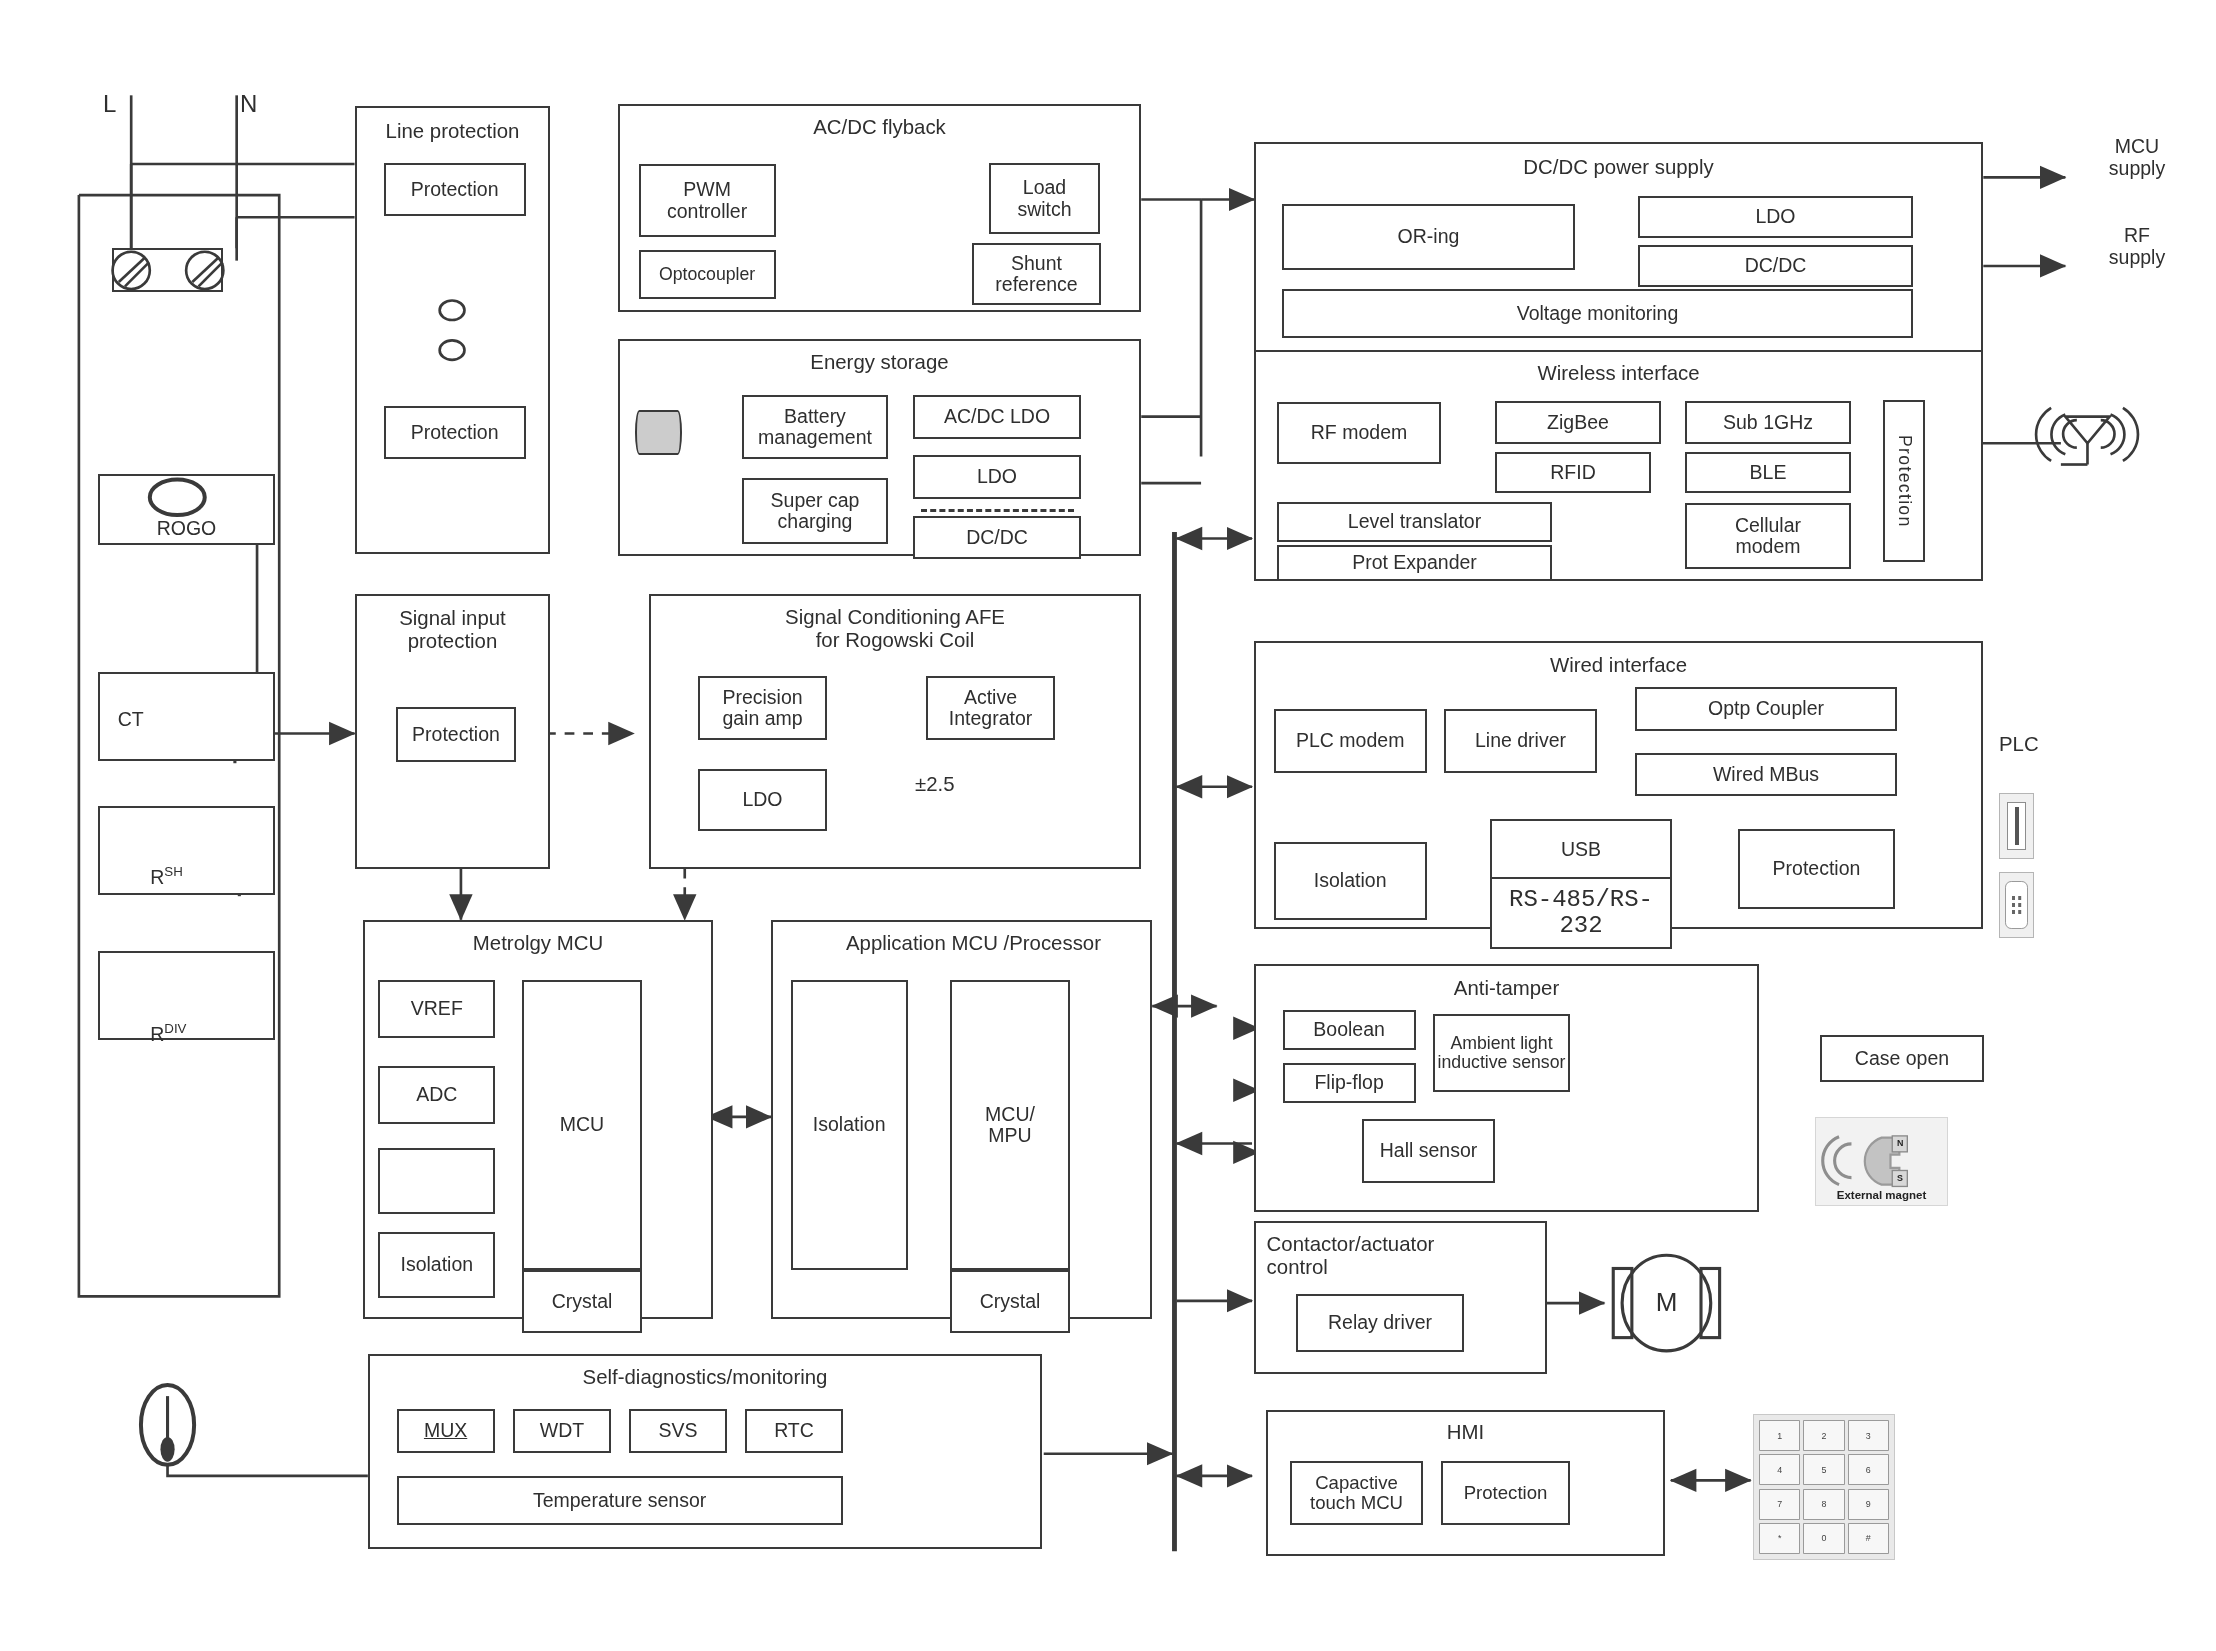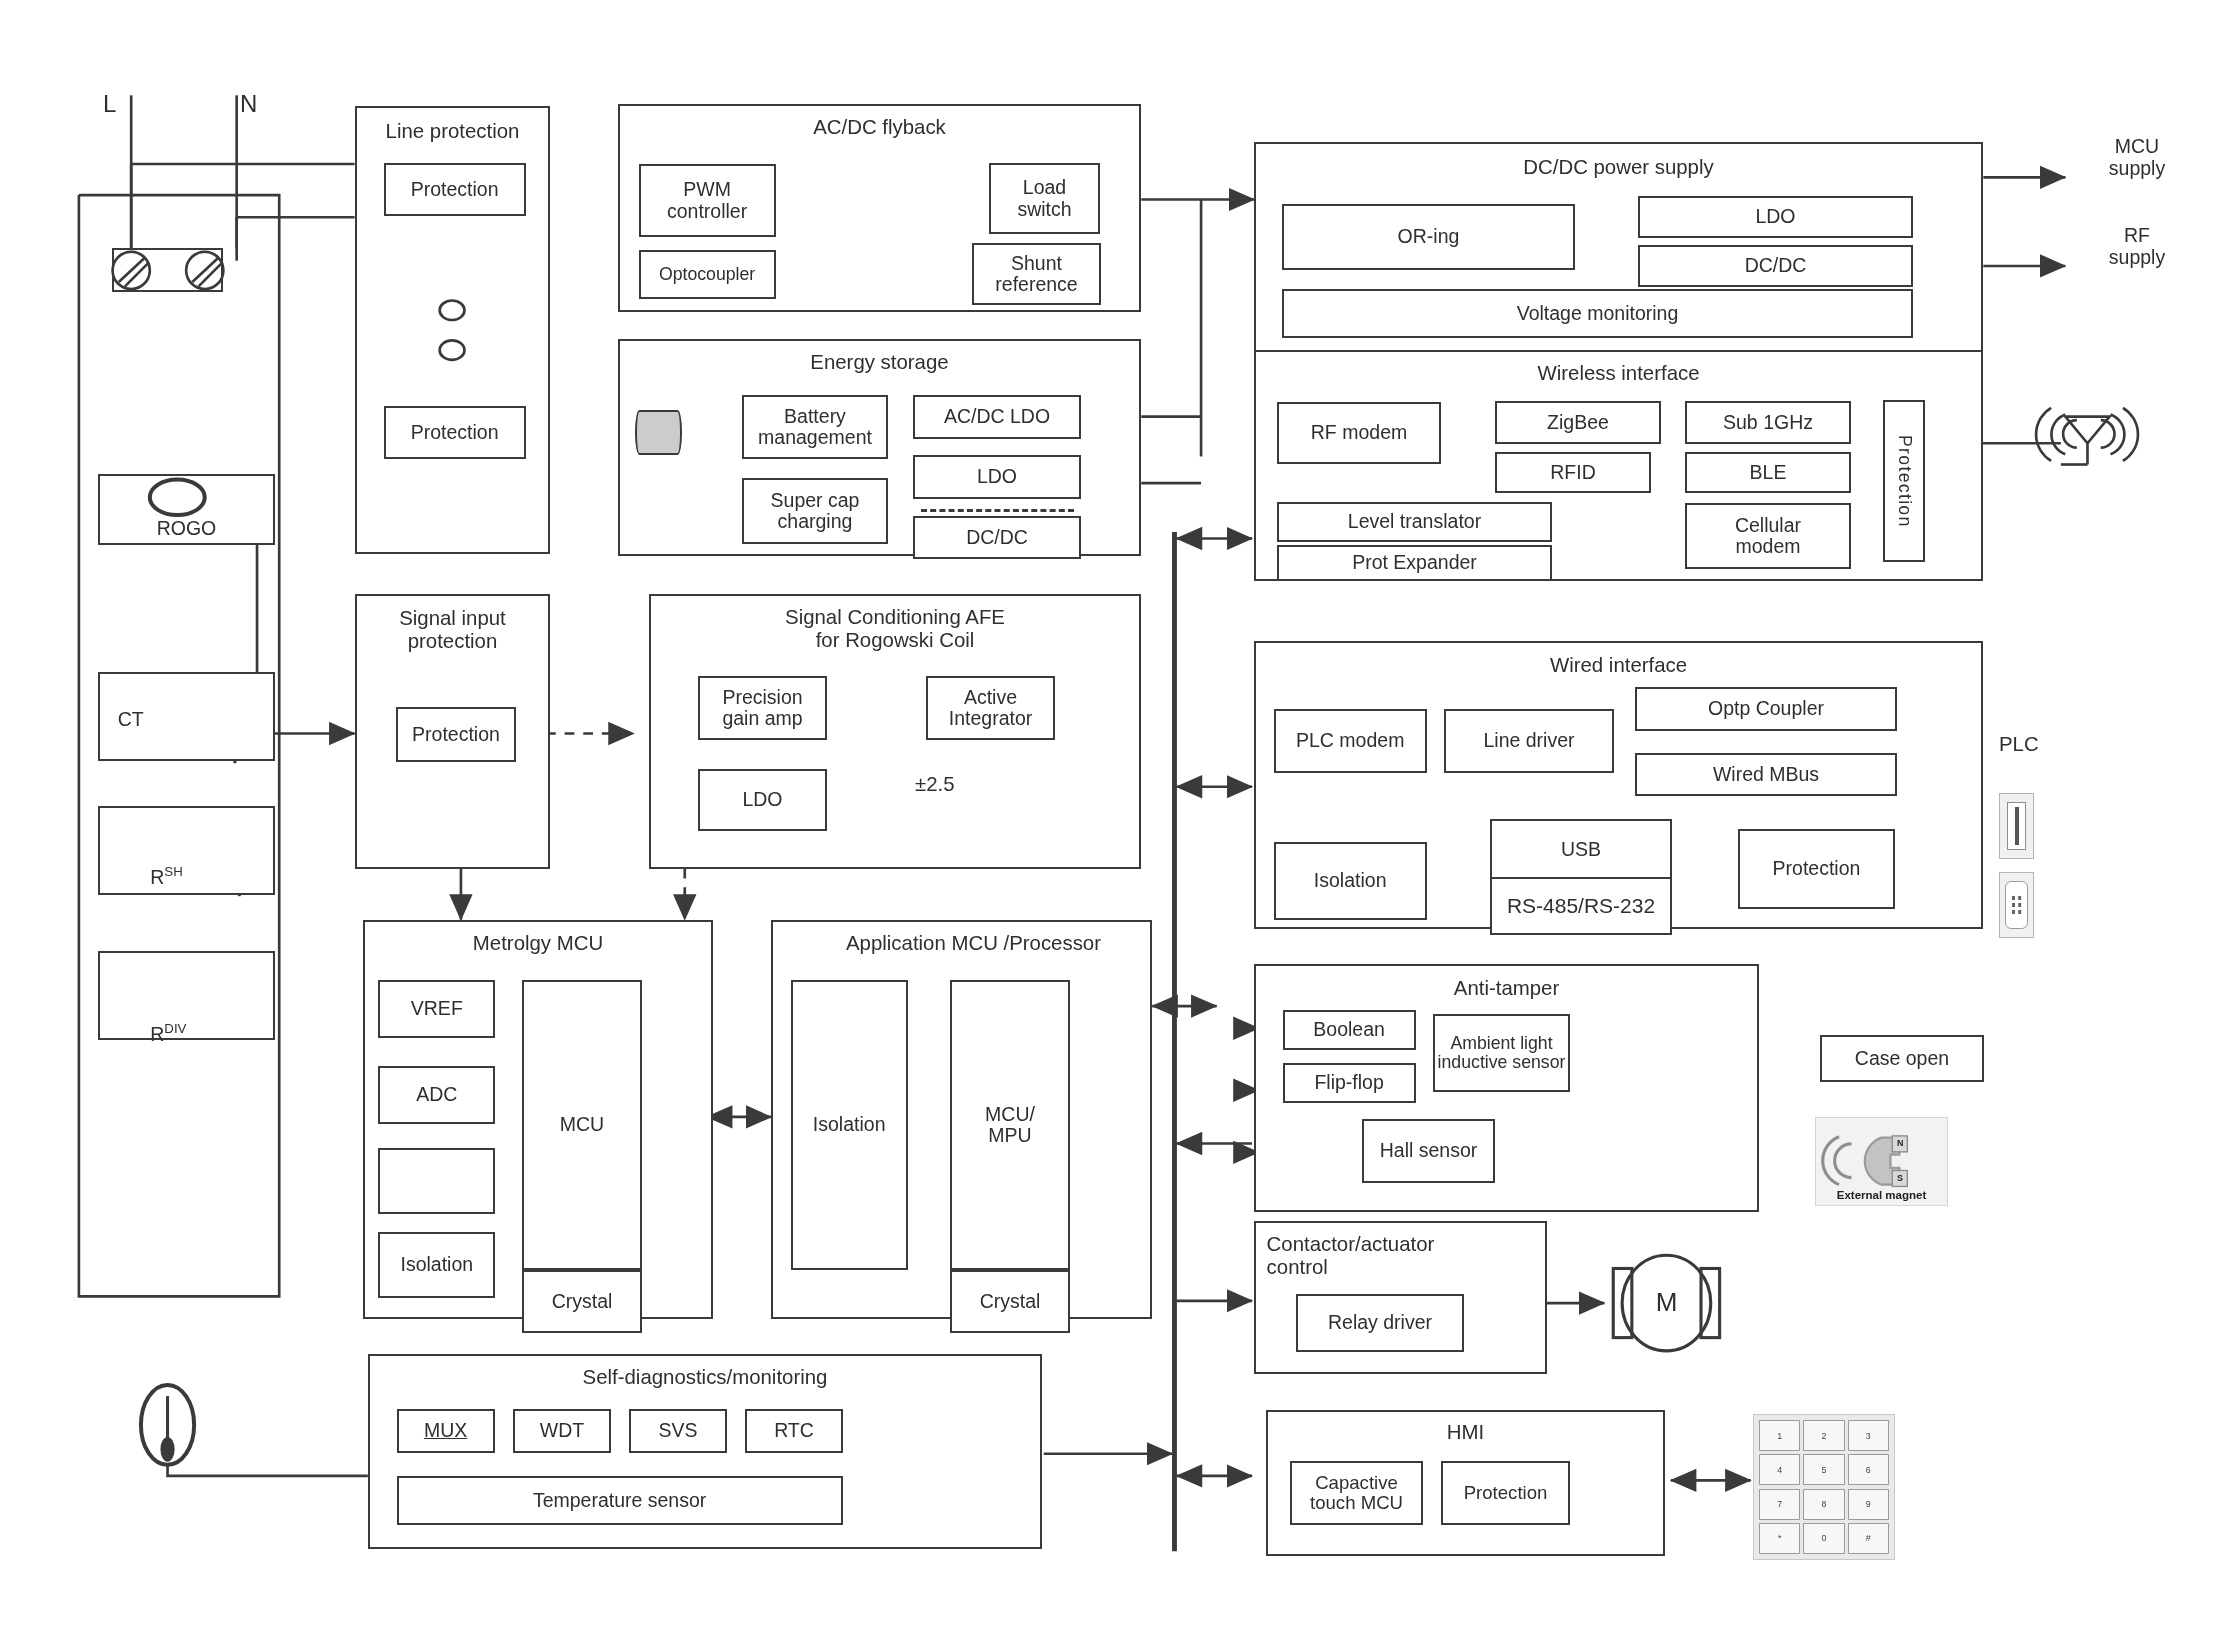--- a/index.html
+++ b/index.html
@@ -328,26 +328,26 @@
     <div class="title" style="top:9.8px;padding-left:24px;">Application MCU /Processor</div>
     <div class="sub" style="left:17.7px;top:58px;width:117px;height:290px;">Isolation</div>
     <div class="sub" style="left:177px;top:58px;width:120px;height:290px;white-space:pre;">MCU/
 MPU</div>
     <div class="sub" style="left:177px;top:348px;width:120px;height:63px;">Crystal</div>
   </div>
 
   <div class="grp" style="left:1254px;top:641px;width:729px;height:288px;">
     <div class="title" style="top:10.6px;">Wired interface</div>
     <div class="sub" style="left:17.7px;top:66px;width:153px;height:64px;">PLC modem</div>
-    <div class="sub" style="left:188px;top:66px;width:170px;height:64px;">Line driver</div>
+    <div class="sub" style="left:188px;top:66px;width:153px;height:64px;">Line driver</div>
     <div class="sub" style="left:379px;top:44px;width:262px;height:44px;">Optp Coupler</div>
     <div class="sub" style="left:379px;top:110px;width:262px;height:43px;">Wired MBus</div>
     <div class="sub" style="left:17.7px;top:199px;width:153px;height:78px;">Isolation</div>
     <div class="sub" style="left:234px;top:176px;width:182px;height:62px;">USB</div>
-    <div class="sub" style="left:234px;top:234px;width:182px;height:58px;font-size:21px;">RS-485/RS-232</div>
+    <div class="sub" style="left:234px;top:234px;width:182px;height:72px;font-size:24px;font-family:Liberation Mono, monospace;">RS-485/RS-232</div>
     <div class="sub" style="left:482px;top:186px;width:157px;height:80px;">Protection</div>
   </div>
   <div class="lbl ctr" style="left:1999px;top:727px;width:98px;height:35px;font-size:20.4px;justify-content:flex-start;">PLC</div>
 
   <div class="conn" style="left:1999px;top:793px;width:35px;height:66px;">
     <div style="position:absolute;left:7px;top:8px;right:7px;bottom:8px;border:1.8px solid #8d8d8d;background:#fff;"></div>
     <div style="position:absolute;left:14.6px;top:13.3px;width:4.4px;bottom:13.3px;background:#555;"></div>
   </div>
   <div class="conn" style="left:1999px;top:872px;width:35px;height:66px;">
     <div style="position:absolute;left:5.3px;top:8px;right:5.3px;bottom:8px;border:1.3px solid #9a9a9a;background:#fff;border-radius:6.2px;"></div>

